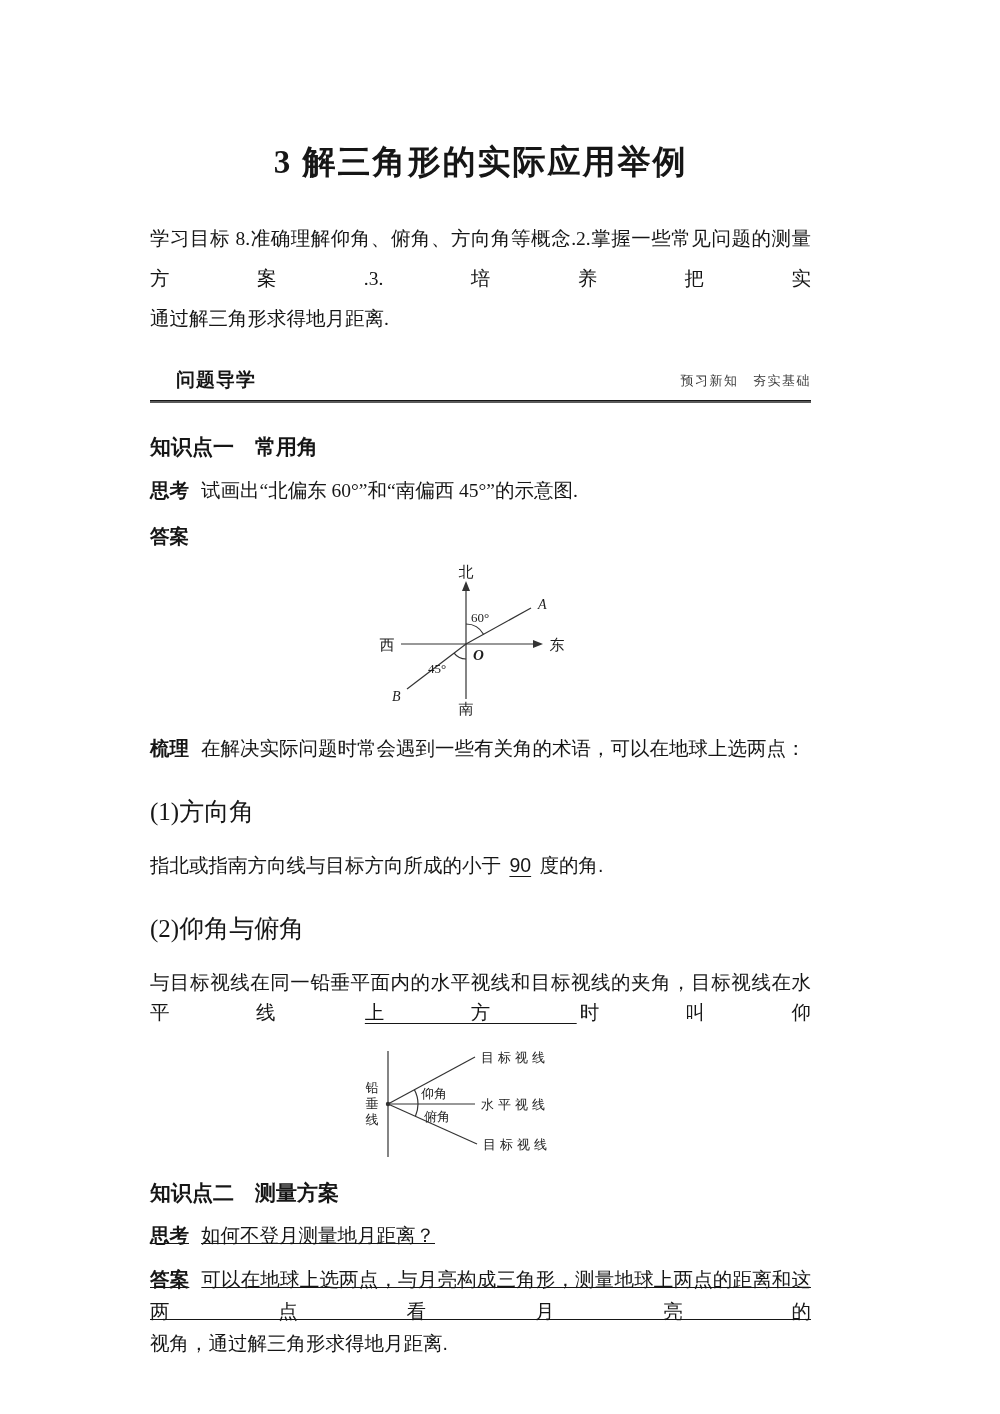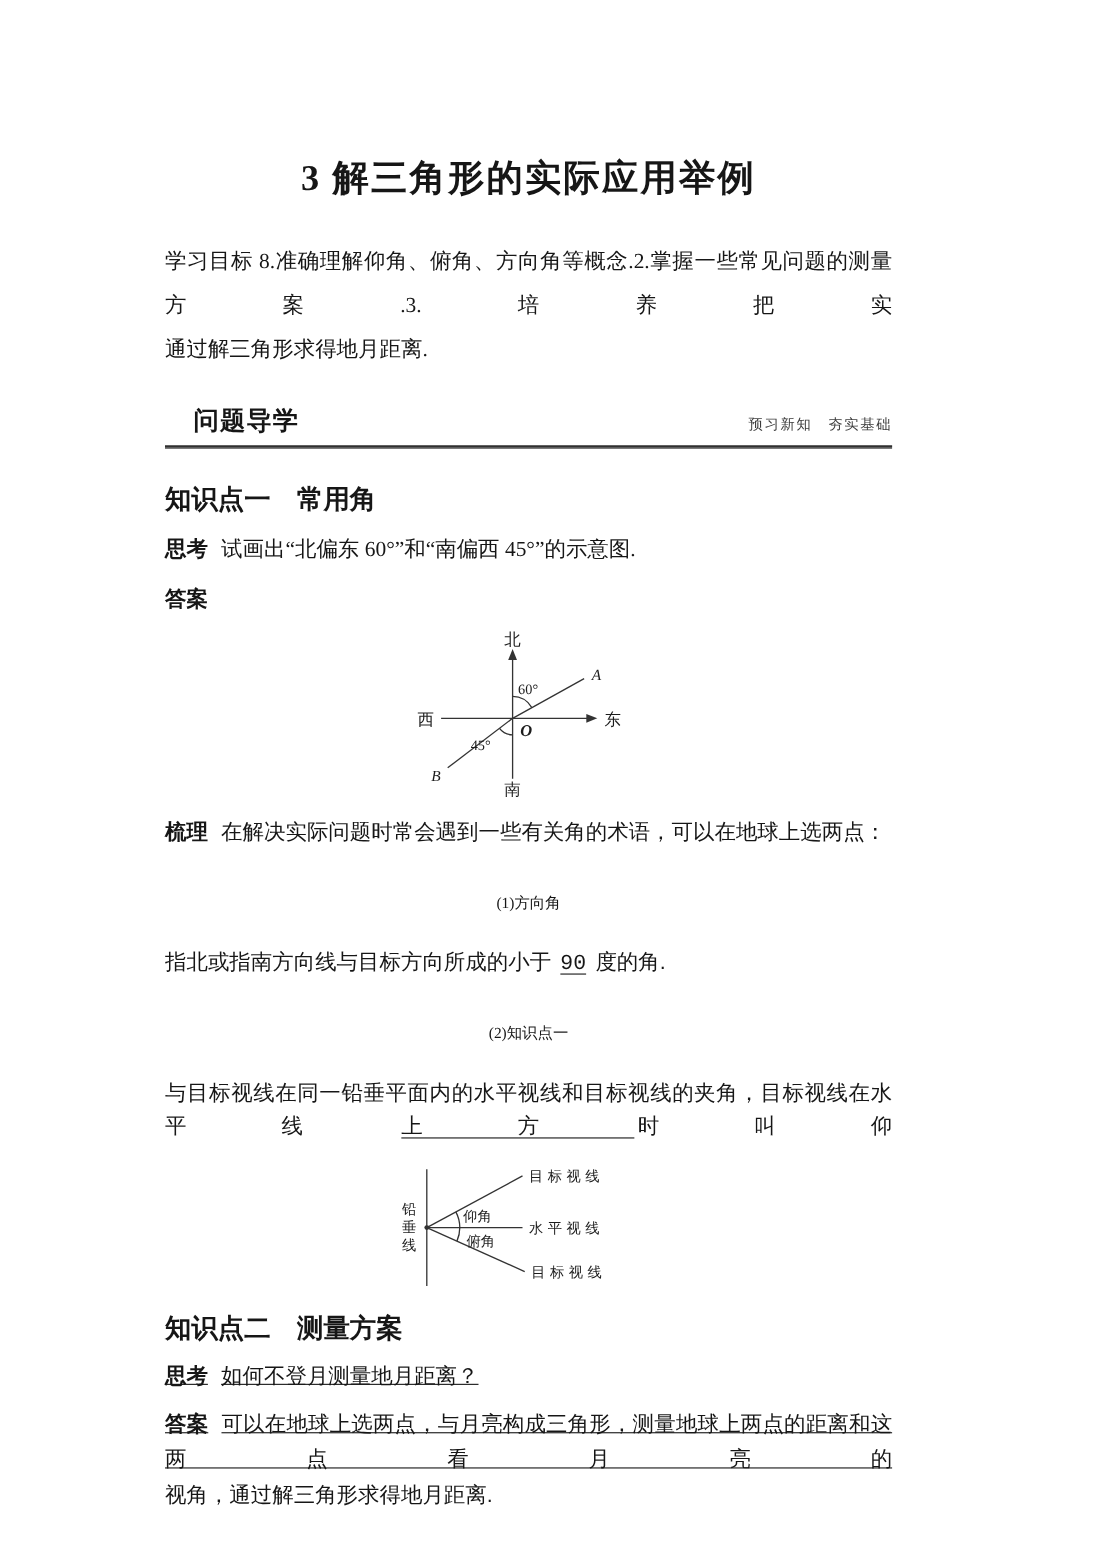--- a/index.html
+++ b/index.html
@@ -14,60 +14,60 @@
 
   .title {
     padding-top:140px;
     text-align:center;
     font-family:"Liberation Serif", serif;
     font-weight:bold;
     font-size:33px;
     letter-spacing:2px;
   }
 
-  .serif { font-family:Liberation Mono, monospace; }
+  .serif { font-family:Liberation Sans, sans-serif; }
 
   .objectives {
     margin-top:34px;
     font-family:"Liberation Serif", serif;
     font-size:19.5px;
     line-height:40px;
   }
   .fill { text-align:justify; text-align-last:justify; }
 
   .band {
     margin-top:28px;
     display:flex; justify-content:space-between; align-items:flex-end;
   }
-  .band-left { font-weight:bold; font-size:23px; padding-left:26px; letter-spacing:1px; }
+  .band-left { font-weight:bold; font-size:19px; padding-left:26px; letter-spacing:1px; }
   .band-right { font-size:13px; color:#3c3c3c; letter-spacing:1.5px; padding-bottom:3px; }
   .band-rule { margin-top:7px; height:3px; background:#5a5a5a; border-top:1.6px solid #161616; }
 
-  .kp-heading { margin-top:30px; font-weight:bold; font-size:24px; }
+  .kp-heading { margin-top:30px; font-weight:bold; font-size:21px; }
   .line { font-size:19.5px; line-height:30px; }
   .lbl { font-weight:bold; font-family:"Liberation Sans", sans-serif; margin-right:12px; }
   .blank { text-decoration:underline; text-underline-offset:4px; padding:0 3px; }
 
   .think1 { margin-top:14px; font-family:"Liberation Serif", serif; }
   .ans-label-row { margin-top:15px; }
 
   .diag { display:flex; justify-content:center; }
   .diag1 { margin-top:8px; }
   .diag2 { margin-top:16px; justify-content:center; padding-right:40px; }
 
   svg text { font-family:"Liberation Serif", serif; font-size:13px; fill:#1c1c1c; }
   svg .dir { font-size:15px; }
   svg .pt { font-style:italic; font-size:14px; }
   svg .org { font-style:italic; font-weight:bold; font-size:15px; }
   svg .sp { letter-spacing:4px; }
   svg line, svg path { stroke:#333; stroke-width:1.2; fill:none; }
   svg polygon { fill:#333; stroke:none; }
 
   .sort1 { margin-top:16px; }
-  .item-heading { margin-top:33px; font-size:14px;text-align:center; }
+  .item-heading { margin-top:33px; font-size:25px; }
   .item-heading .num { font-family:"Liberation Serif", serif; }
   .item-text { margin-top:23px; }
   .kp2-heading { margin-top:14px; }
   .m13 { margin-top:13px;text-decoration:underline; }
   .ans2 .line { line-height:32px; }
 </style>
 </head>
 <body>
 
 <div class="page">
@@ -127,21 +127,21 @@
     <span class="num">(1)</span><span>方向角</span>
   </div>
 
   <div class="line item-text">
     <span>指北或指南方向线与目标方向所成的小于</span>
     <span class="blank serif">90</span>
     <span>度的角.</span>
   </div>
 
   <div class="line item-heading">
-    <span class="num">(2)</span><span>知识点一</span>
+    <span class="num">(2)</span><span>仰角与俯角</span>
   </div>
 
   <div class="line item-text fill">
     <span>与目标视线在同一铅垂平面内的水平视线和目标视线的夹角，目标视线在水平线</span><span class="blank">上方</span><span>时叫仰</span>
   </div>
 
   <div class="diag diag2">
     <svg width="225" height="122" viewBox="0 0 225 122">
       <line x1="40" y1="8" x2="40" y2="114"></line>
       <circle cx="40" cy="61" r="2.2" fill="#333" stroke="none"></circle>

